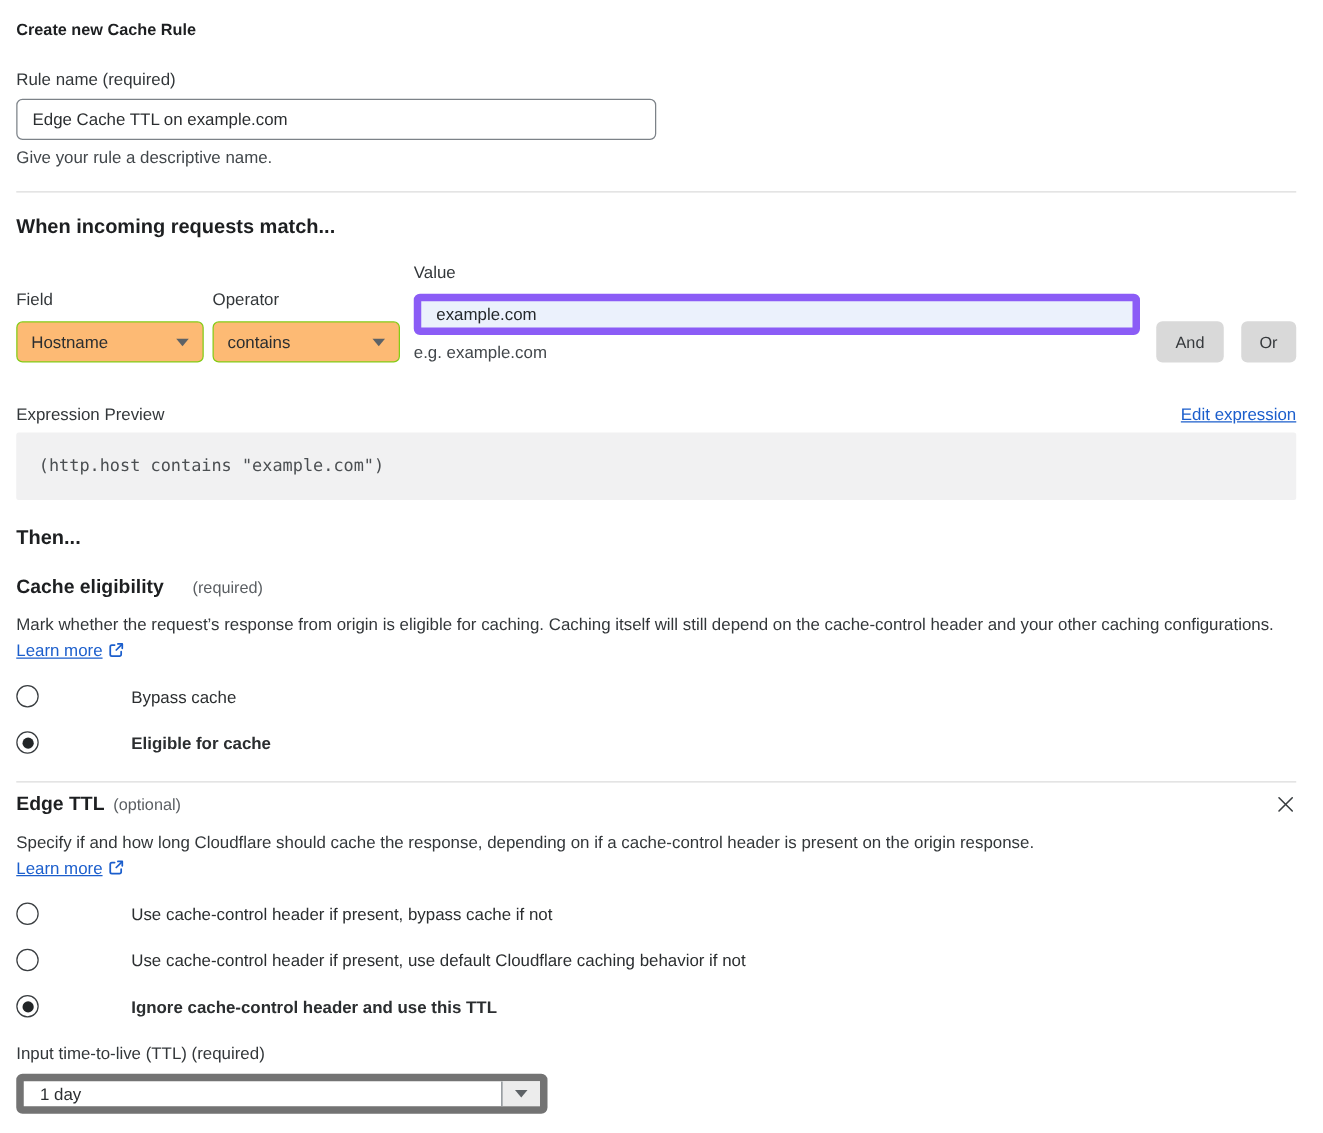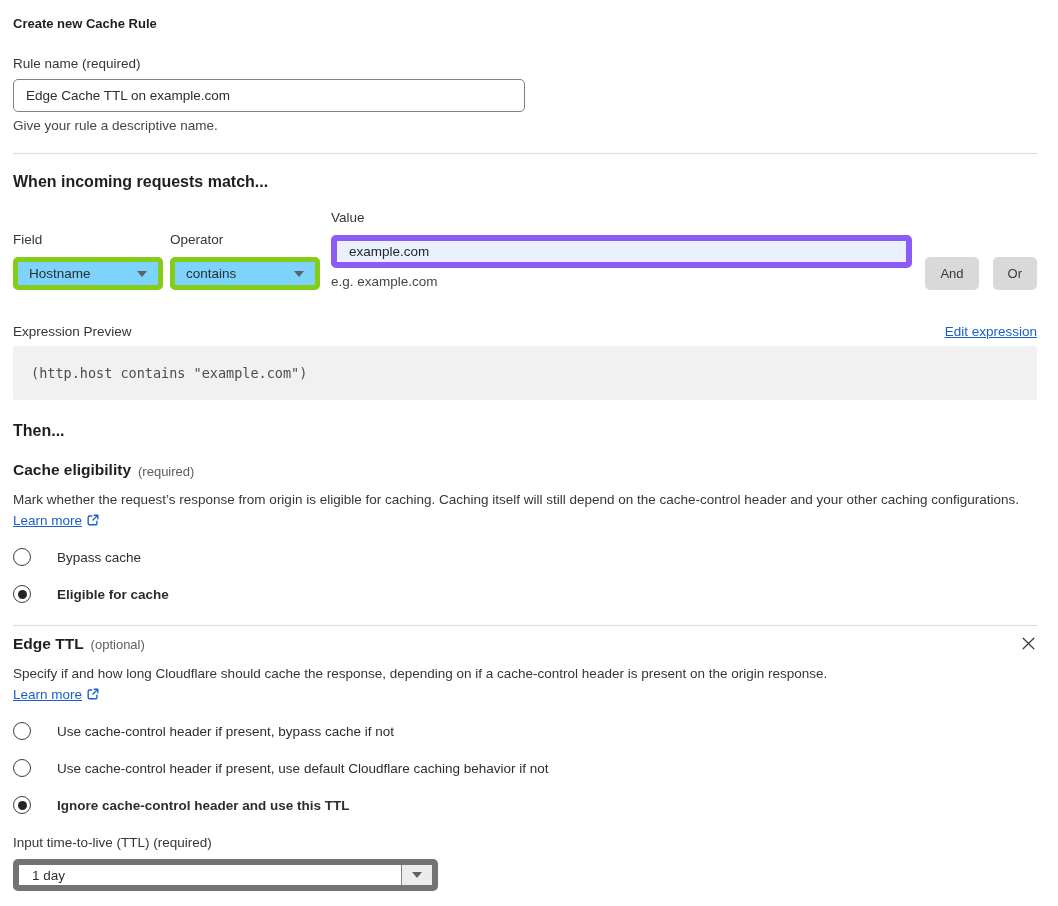--- a/index.html
+++ b/index.html
@@ -35,22 +35,22 @@
   .section-heading { margin-top: 18px; font-size: 16px; font-weight: 700; color: #1d1f21; line-height: 19px; }
 
   .match-row { display: flex; margin-top: 19px; align-items: flex-end; }
   .match-col { display: flex; flex-direction: column; }
   .col-field { width: 150px; margin-right: 7px; }
   .col-operator { width: 150px; margin-right: 11px; }
   .col-value { flex: 1; }
   .ctl-label { font-size: 13.5px; color: #33373a; line-height: 15px; }
   .select-box {
     margin-top: 10px; height: 33px;
-    border: 5px solid #84cc16; border-radius: 5px;
-    background: #7dd3fc;
+    border: 1px solid #84cc16; border-radius: 5px;
+    background: #fdba74;
     display: flex; align-items: center; justify-content: space-between;
     padding: 0 11px; font-size: 13.5px; color: #2b2e30;
     cursor: pointer;
   }
   .chevron {
     width: 0; height: 0;
     border-left: 5px solid transparent;
     border-right: 5px solid transparent;
     border-top: 6px solid #5d6266;
   }
@@ -75,31 +75,31 @@
   .expr-label { font-size: 13.5px; color: #33373a; text-align: center; }
   .link { color: #1b5ecc; text-decoration: underline; font-size: 13.5px; cursor: pointer; }
   .code-block {
     margin-top: 7px; background: #f1f1f2; border-radius: 2px;
     padding: 18px 18px; font-family: "DejaVu Sans Mono", monospace;
     font-size: 13.5px; color: #4b4f52; line-height: 18px;
   }
 
   .then-heading { margin-top: 21px; }
 
-  .sub-heading-row { margin-top: 20px; display: flex; align-items: flex-end; }
+  .sub-heading-row { margin-top: 20px; display: flex; align-items: center; gap: 16px; }
   .sub-heading { font-size: 15.5px; font-weight: 700; color: #1d1f21; line-height: 19px; }
   .req-label { margin-left: 7px; font-size: 13px; color: #5b5f63; }
   .para {
     margin-top: 10px; font-size: 13.5px; color: #33373a; line-height: 21px;
     max-width: 1012px;
   }
   .para-narrow { max-width: 838px; }
   .ext-icon { display: inline-block; vertical-align: -2px; margin-left: 4px; }
 
-  .radio-row { margin-top: 19px; display: flex; align-items: center; cursor: pointer; }
+  .radio-row { margin-top: 19px; display: flex; align-items: center; cursor: pointer; gap: 48px; }
   .radio-row.first { margin-top: 15px; }
   .radio-circle {
     width: 18px; height: 18px; border-radius: 50%;
     border: 1.5px solid #3a3e41; background: #fff;
     display: flex; align-items: center; justify-content: center;
     flex: 0 0 auto;
   }
   .radio-dot { width: 9px; height: 9px; border-radius: 50%; background: transparent; }
   .radio-row.checked .radio-dot { background: #222527; }
   .radio-label { margin-left: 26px; font-size: 13.5px; color: #2b2e30; }

